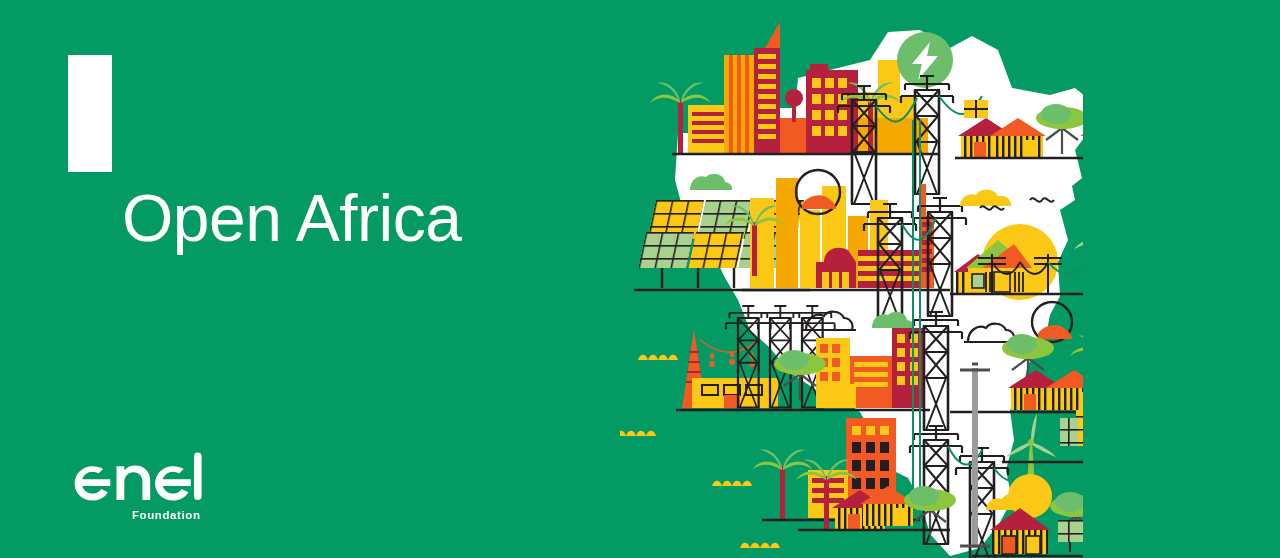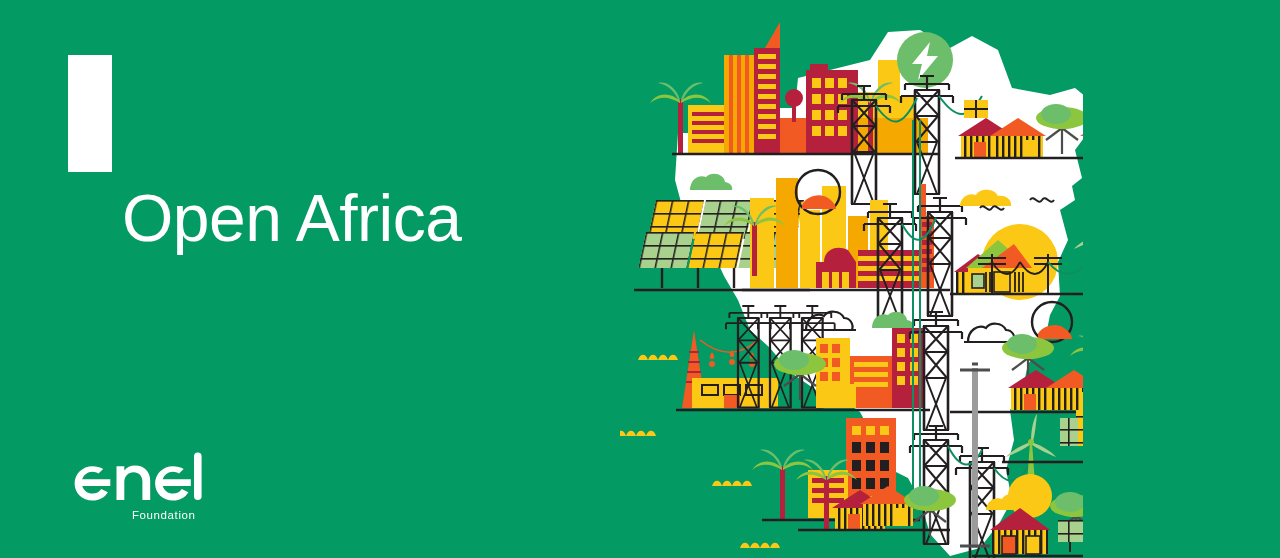--- a/index.html
+++ b/index.html
@@ -32,21 +32,21 @@
     white-space:pre;
   }
   #title .line{display:block;}
   
   #logo{
     position:absolute;left:66px;top:452px;width:200px;height:84px;
   }
   #logo-mark{position:absolute;left:0;top:0;}
   #logo-sub{
     position:absolute;left:66px;top:57px;
-    color:#ffffff;font-size:11.5px;font-weight:normal;
+    color:#ffffff;font-size:11.5px;font-weight:bold;
     letter-spacing:0.6px;
     font-family:"Liberation Sans", sans-serif;
   }
   
   #illustration{
     position:absolute;left:620px;top:0;width:660px;height:558px;
   }
   #illustration svg{display:block;}
 </style>
 </head>

